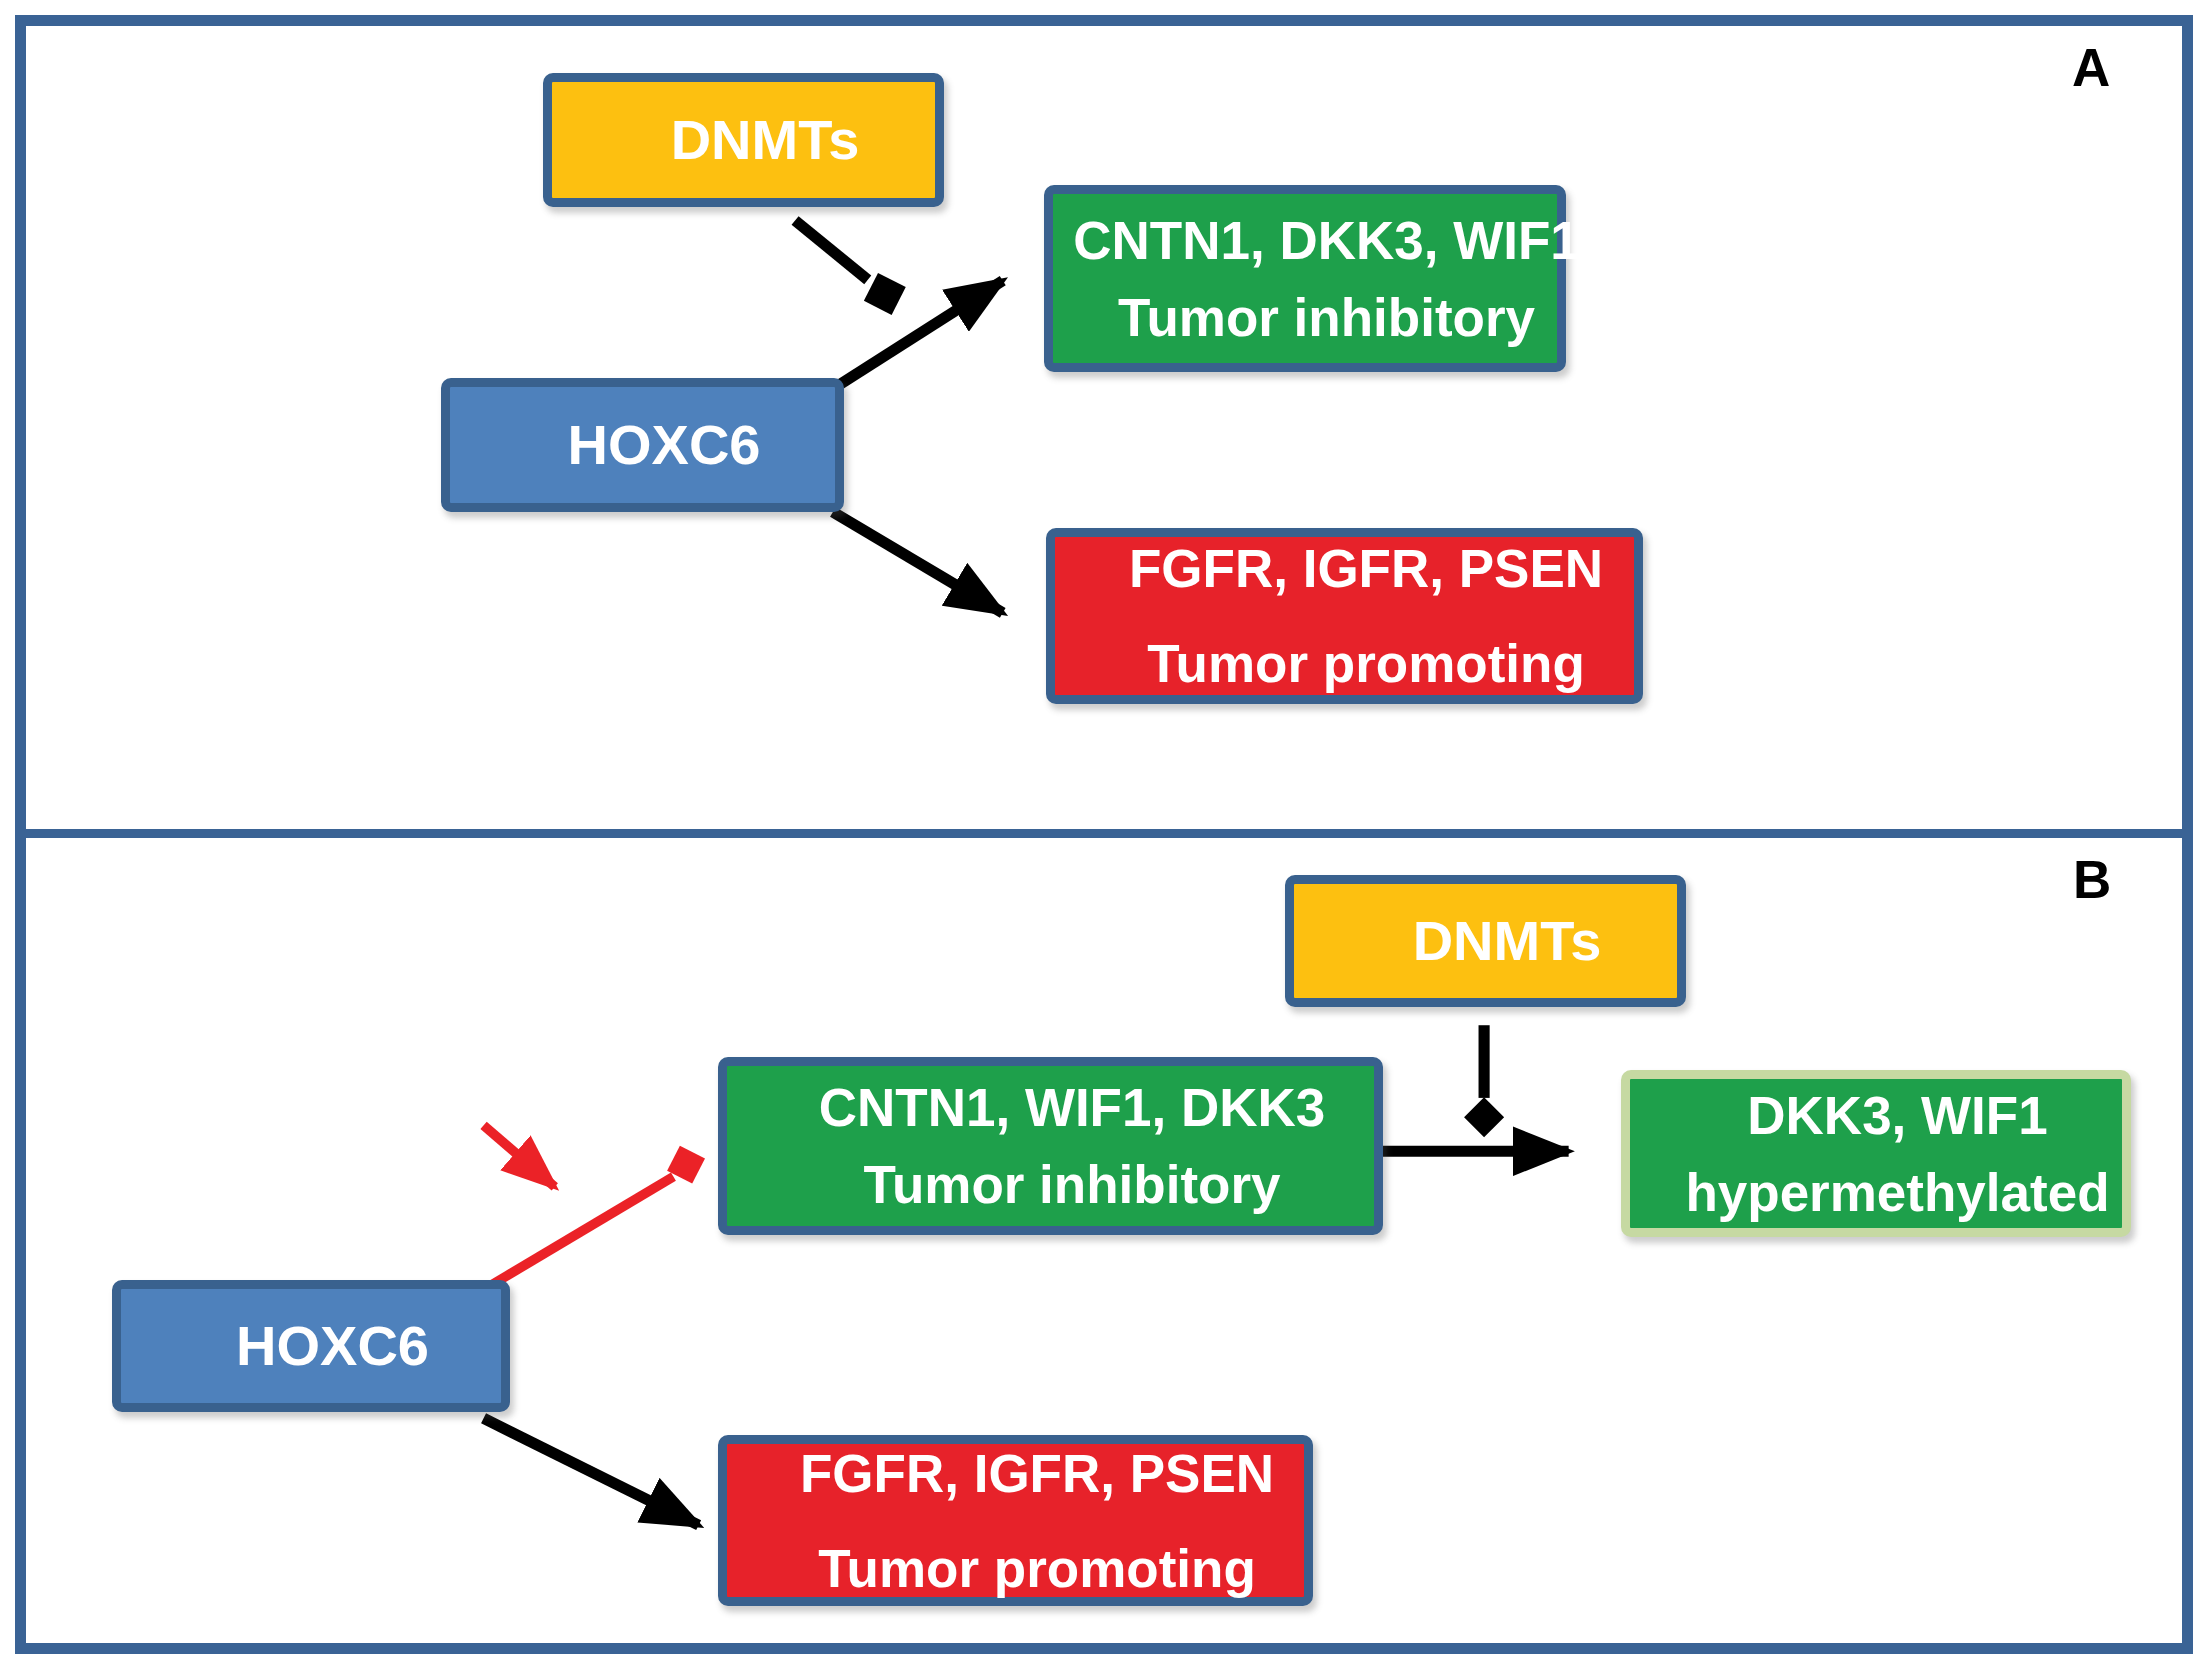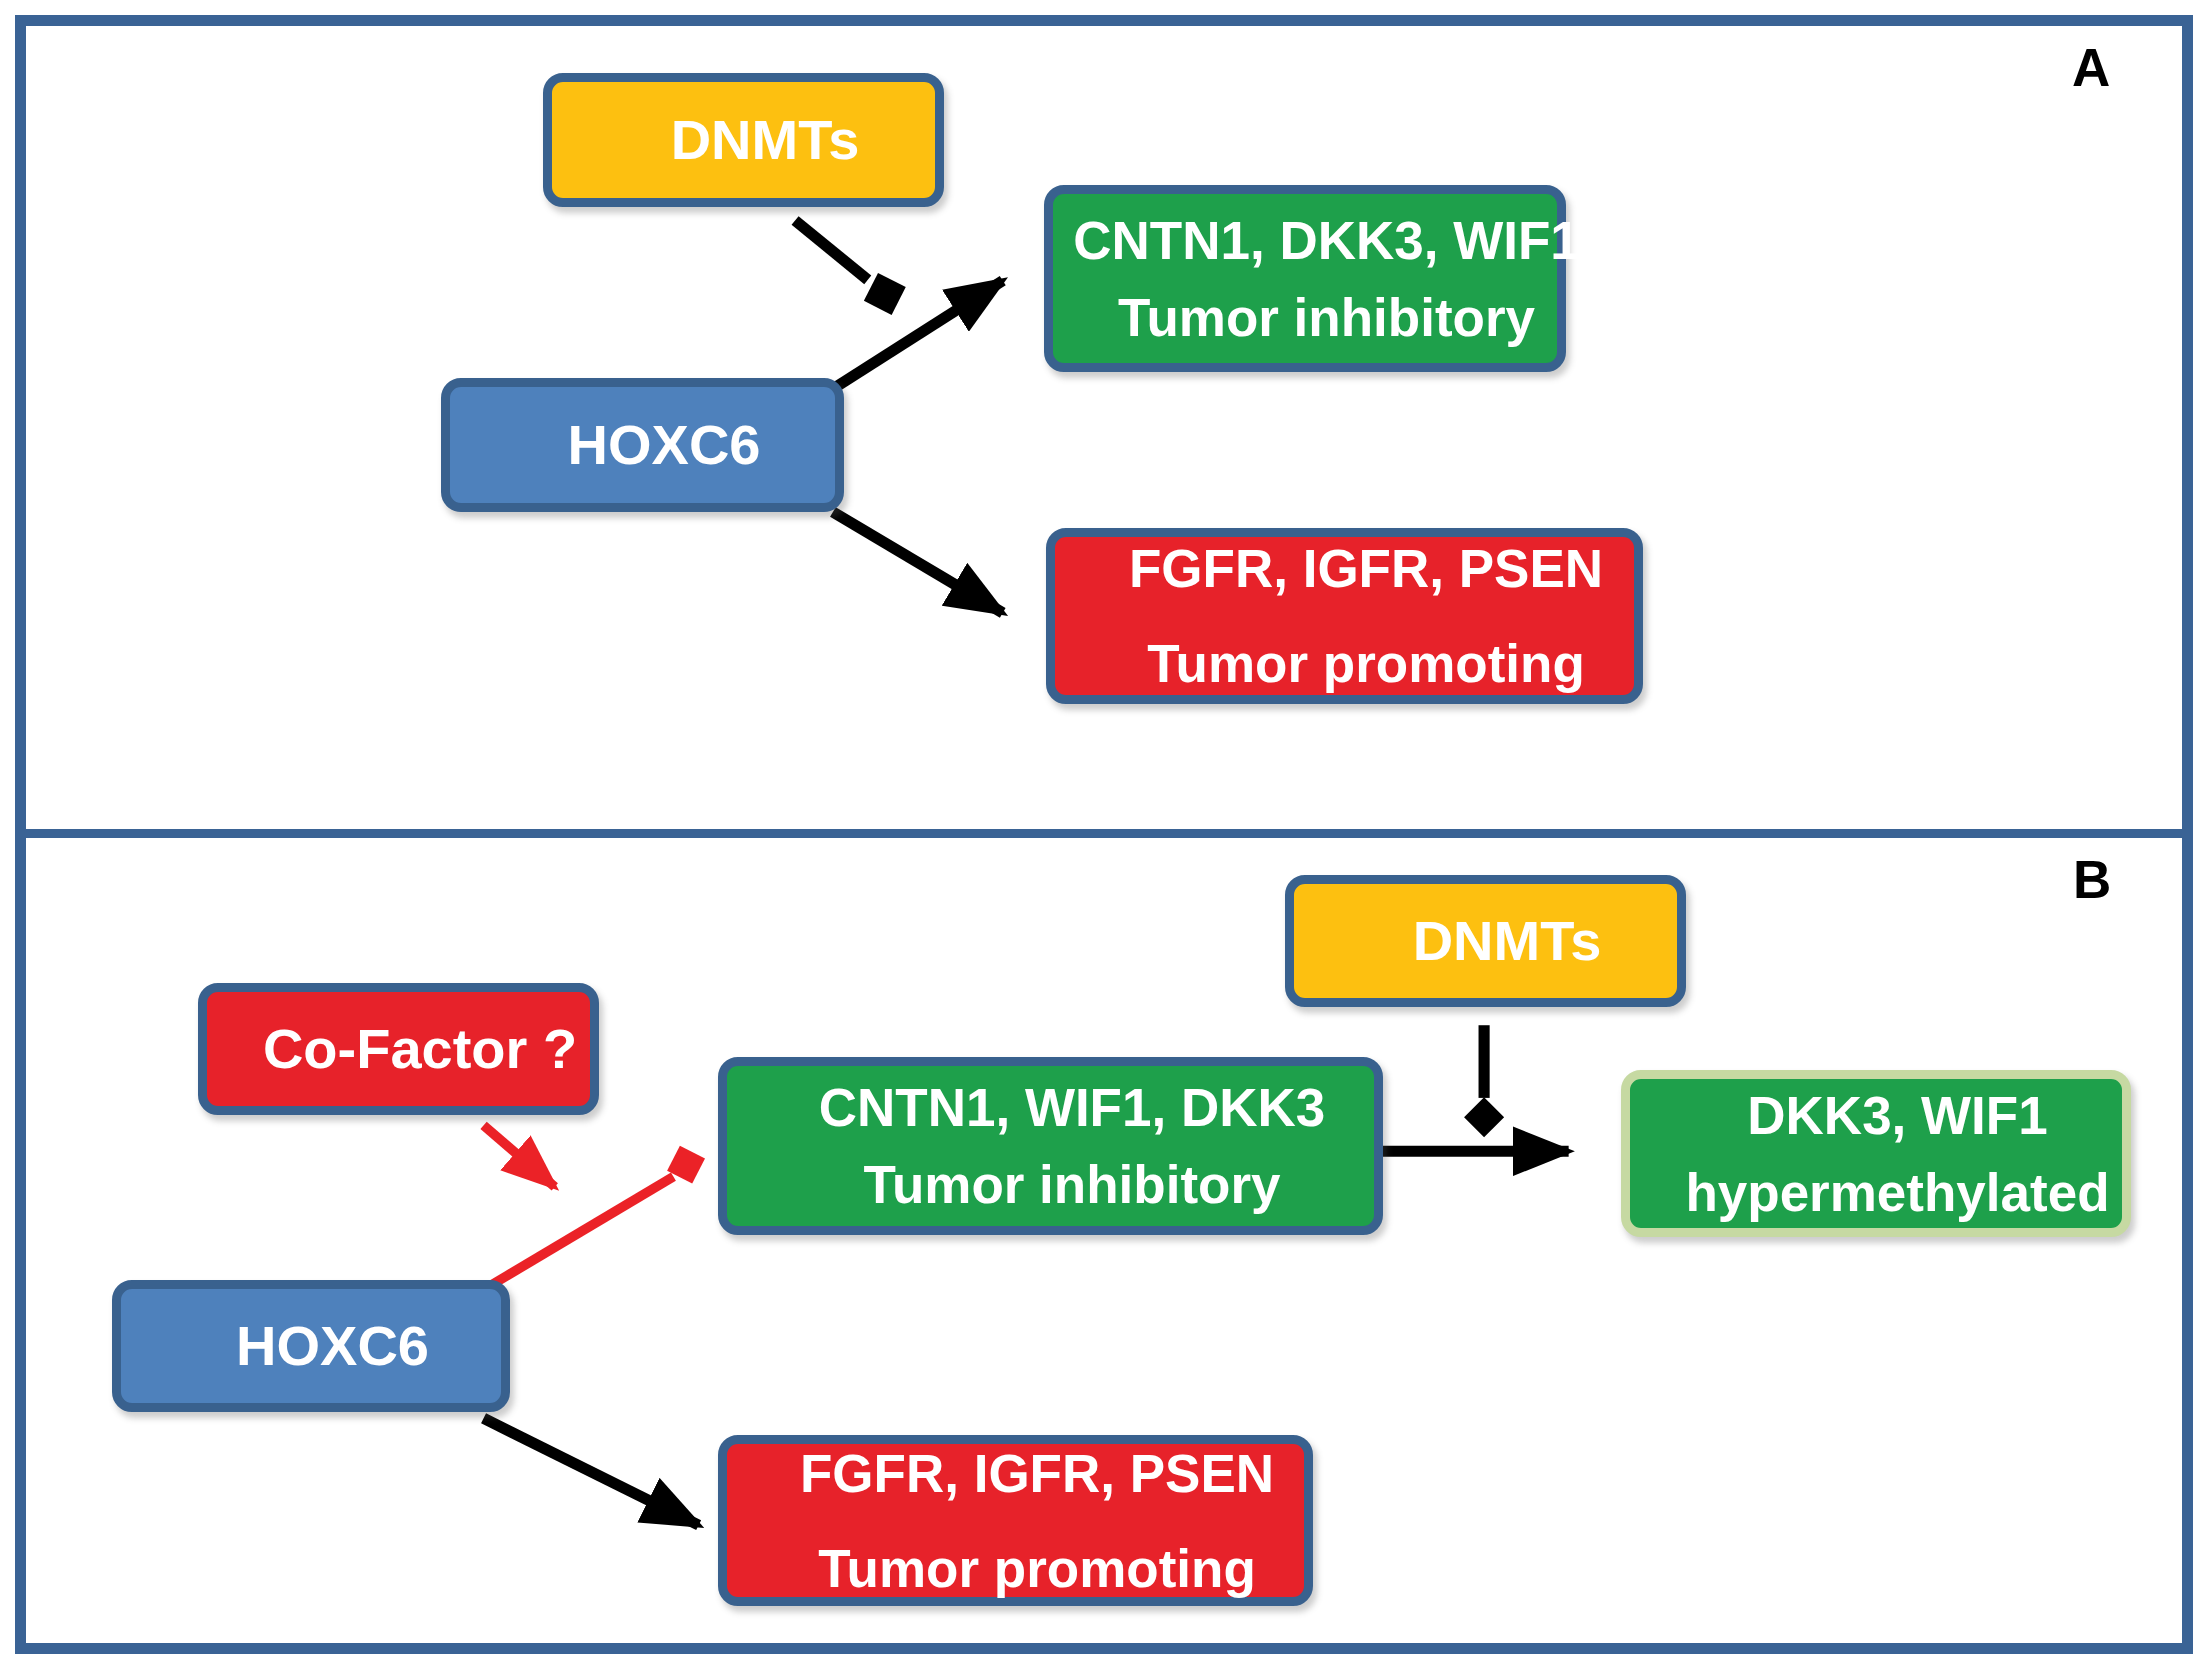--- a/index.html
+++ b/index.html
@@ -28,21 +28,21 @@
     position:absolute;
     font-size:53px;
     font-weight:600;
     color:var(--c-panelLabel);
     line-height:1;
   }
   .node{
     position:absolute;
     box-sizing:border-box;
     border:9px solid var(--c-blueBorder);
-    border-radius:20px;
+    border-radius:10px;
     display:flex;
     flex-direction:column;
     justify-content:center;
     align-items:center;
     text-align:center;
     color:var(--c-boxText);
     font-weight:600;
     box-shadow:3.7px 5.2px 6.7px rgba(90,90,90,0.30);
     padding-left:43px;
   }
@@ -123,23 +123,20 @@
     <span class="line">FGFR, IGFR, PSEN</span>
     <span class="line">Tumor promoting</span>
   </div>
 
   <div class="panel-label" style="left:2073px; top:853px;">B</div>
 
   <div class="node single fill-yellow" style="left:1285px; top:875px; width:401px; height:132px;">
     <span class="line">DNMTs</span>
   </div>
 
-  <div class="node single fill-red" style="left:198px; top:983px; width:401px; height:132px;">
-    <span class="line">Co-Factor ?</span>
-  </div>
 
   <div class="node double fill-green" style="left:718px; top:1057px; width:665px; height:178px;">
     <span class="line">CNTN1, WIF1, DKK3</span>
     <span class="line">Tumor inhibitory</span>
   </div>
 
   <div class="node double fill-green border-light" style="left:1621px; top:1064px; width:510px; height:167px;">
     <span class="line">DKK3, WIF1</span>
     <span class="line">hypermethylated</span>
   </div>

